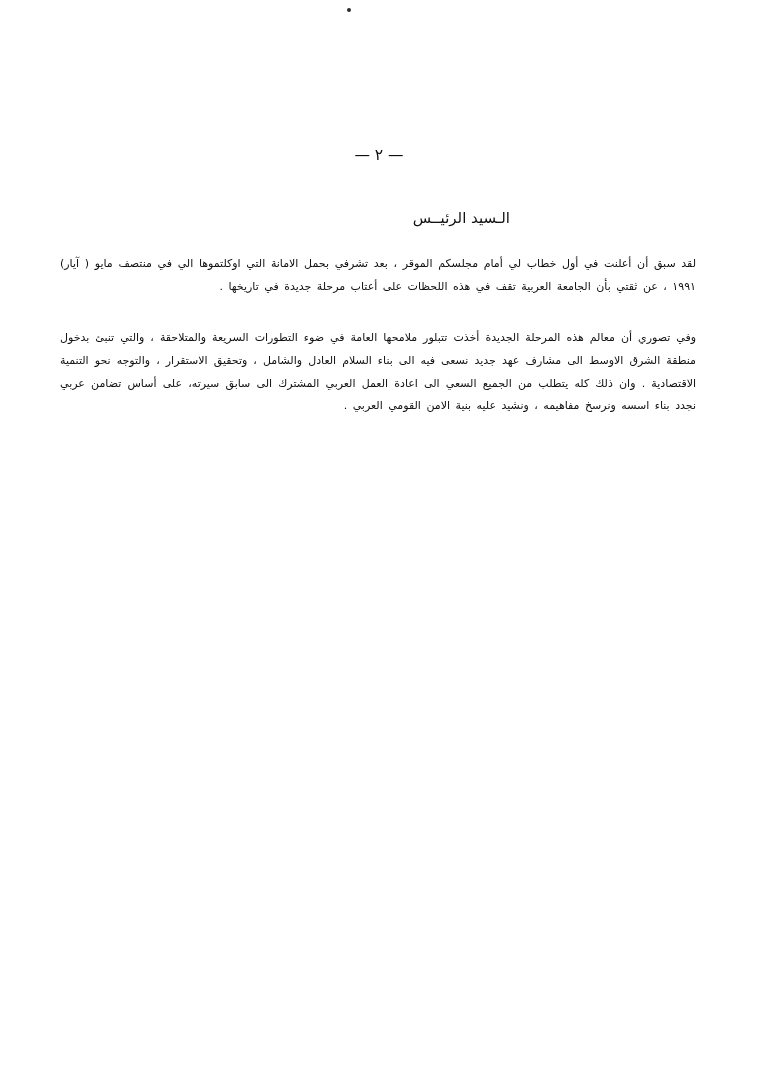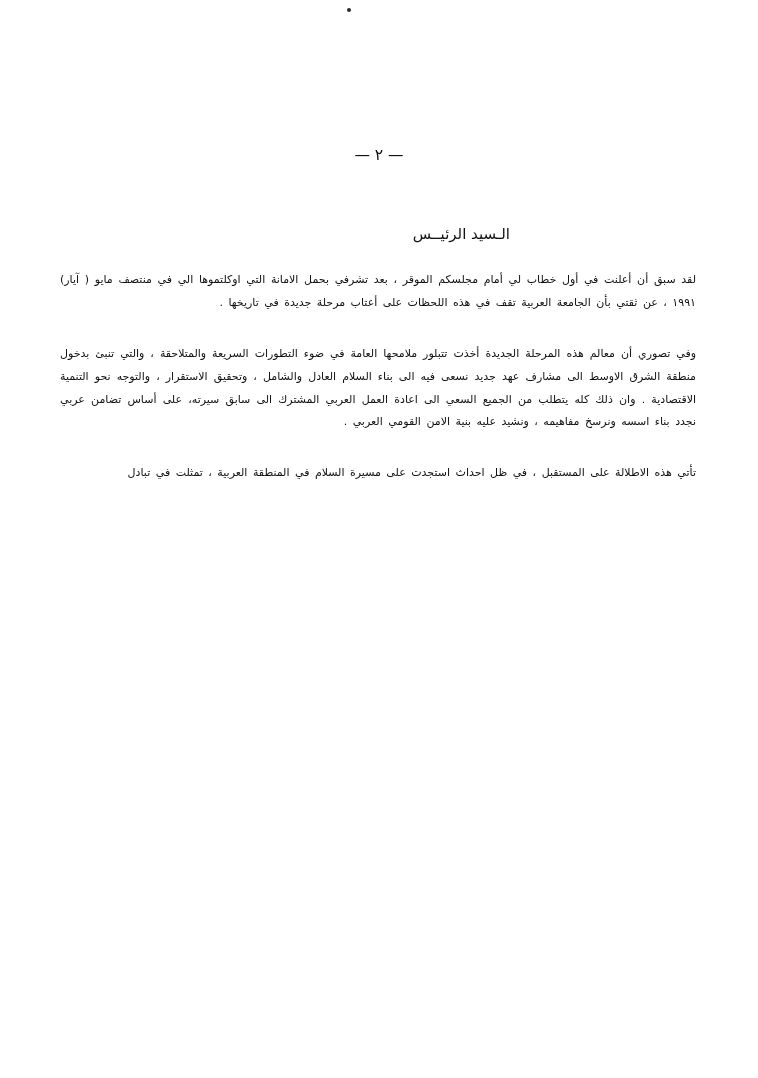--- a/index.html
+++ b/index.html
@@ -36,21 +36,21 @@
     left: 0;
     width: 758px;
     text-align: center;
     font-size: 15.5px;
     letter-spacing: 2px;
     color: #111;
     direction: rtl;
   }
   .content {
     position: absolute;
-    top: 225px;
+    top: 209px;
     right: 62px;
     width: 636px;
     direction: rtl;
     text-align: justify;
   }
   .salutation {
     font-size: 15px;
     letter-spacing: 1.2px;
     margin: 0 0 26px 0;
     padding-right: 186px;
@@ -80,17 +80,16 @@
   <div class="page-number">— ٢ —</div>
 
   <div class="content">
 
     <div class="salutation">الـسيد الرئيــس</div>
 
     <p class="para para-1">لقد سبق أن أعلنت في أول خطاب لي أمام مجلسكم الموقر ، بعد تشرفي بحمل الامانة التي اوكلتموها الي في منتصف مايو ( آيار) ١٩٩١ ،  عن ثقتي بأن الجامعة العربية تقف في هذه اللحظات على أعتاب مرحلة جديدة في تاريخها .</p>
 
     <p class="para para-2">وفي تصوري أن معالم هذه المرحلة الجديدة  أخذت تتبلور ملامحها العامة في ضوء التطورات السريعة والمتلاحقة ، والتي تنبئ بدخول منطقة الشرق الاوسط الى مشارف عهد جديد نسعى فيه الى بناء السلام العادل والشامل ،  وتحقيق الاستقرار ، والتوجه نحو التنمية الاقتصادية .  وان ذلك كله يتطلب من الجميع السعي الى اعادة العمل العربي المشترك الى سابق سيرته، على أساس تضامن عربي نجدد بناء اسسه ونرسخ مفاهيمه ، ونشيد عليه بنية الامن القومي العربي .</p>
 
-    <p class="para para-3">تأتي هذه الاطلالة على المستقبل ،  في ظل احداث استجدت على مسيرة السلام في المنطقة العربية ، تمثلت في تبادل</p>
 
   </div>
 
 </div>
 
 </body></html>

